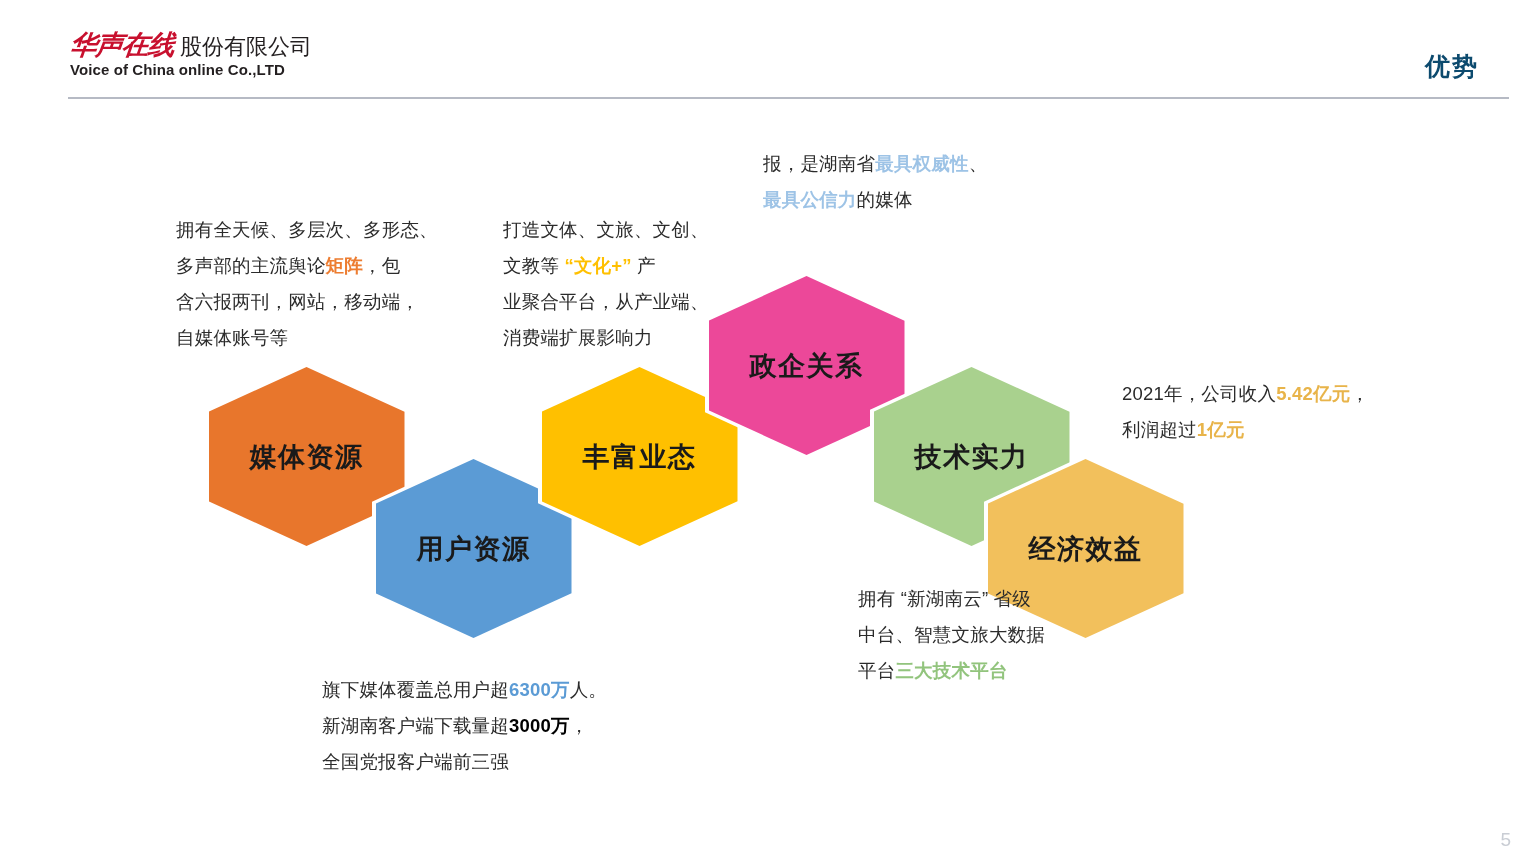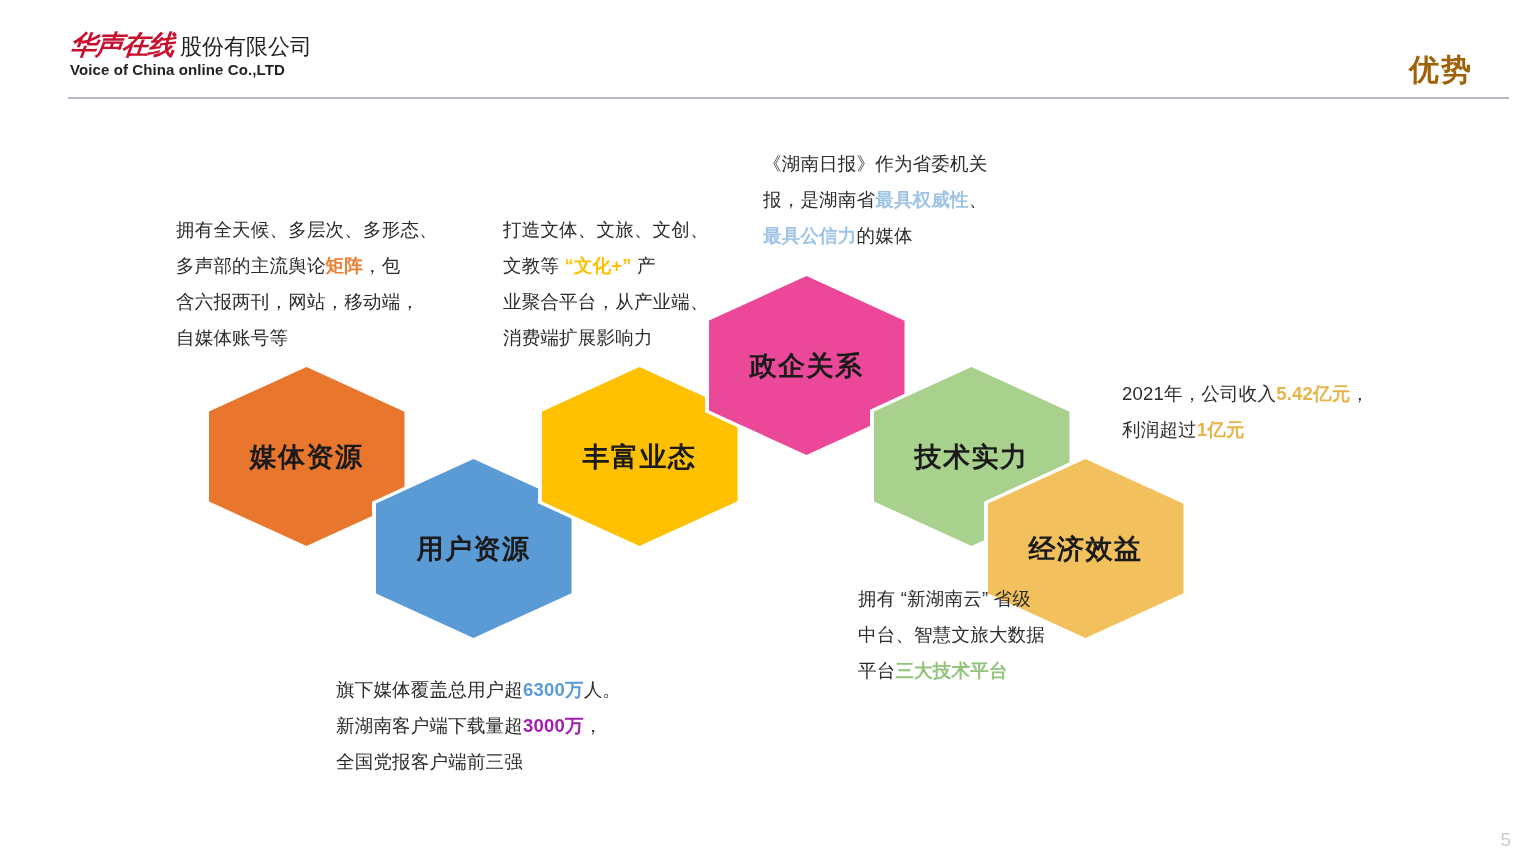--- a/index.html
+++ b/index.html
@@ -54,24 +54,24 @@
   .logo-en {
     margin-top: 3px;
     font-size: 15px;
     font-weight: 700;
     color: #231f20;
     letter-spacing: 0.1px;
     white-space: nowrap;
   }
   .slide-title {
     position: absolute;
-    right: 66px; top: 50px;
-    font-size: 30px;
-    font-weight: 700;
-    color: #a16207;
+    right: 60px; top: 50px;
+    font-size: 25px;
+    font-weight: 700;
+    color: #0c4a6e;
     letter-spacing: 2px;
   }
   .header-rule {
     position: absolute;
     left: 68px; top: 97px;
     width: 1441px; height: 1.5px;
     background: #b6bac4;
   }
   .hex-outer {
     position: absolute;
@@ -176,36 +176,35 @@
     </div>
 
   <div class="note" id="note-business" style="left:503px; top:212px; width:230px;">
       <div><span>打造文体、文旅、文创、</span></div>
       <div><span>文教等</span><span class="hl" style="color: rgb(255, 192, 0);"> “文化+” </span><span>产</span></div>
       <div><span>业聚合平台，从产业端、</span></div>
       <div><span>消费端扩展影响力</span></div>
     </div>
 
   <div class="note" id="note-gov" style="left:763px; top:146px; width:260px;">
-      <div><span>《湖南日报》作为省委机关</span></div>
       <div><span>报，是湖南省</span><span class="hl" style="color: rgb(157, 195, 230);">最具权威性</span><span>、</span></div>
       <div><span class="hl" style="color: rgb(157, 195, 230);">最具公信力</span><span>的媒体</span></div>
     </div>
 
   <div class="note" id="note-economic" style="left:1122px; top:376px; width:300px;">
       <div><span>2021年，公司收入</span><span class="hl" style="color: rgb(232, 180, 74);">5.42亿元</span><span>，</span></div>
       <div><span>利润超过</span><span class="hl" style="color: rgb(232, 180, 74);">1亿元</span></div>
     </div>
 
   <div class="note" id="note-tech" style="left:839px; top:581px; width:230px;margin-left:19px;">
       <div><span>拥有 “新湖南云” 省级</span></div>
       <div><span>中台、智慧文旅大数据</span></div>
       <div><span>平台</span><span class="hl" style="color: rgb(146, 196, 125);">三大技术平台</span></div>
     </div>
 
-  <div class="note" id="note-user" style="left:336px; top:672px; width:340px;">
+  <div class="note" id="note-user" style="left:322px; top:672px; width:340px;">
       <div><span>旗下媒体覆盖总用户超</span><span class="hl" style="color: rgb(91, 155, 213);">6300万</span><span>人。</span></div>
-      <div><span>新湖南客户端下载量超</span><span class="hl" style="color: #a21caf;">3000万</span><span>，</span></div>
+      <div><span>新湖南客户端下载量超</span><span class="hl" style="color: #000000;">3000万</span><span>，</span></div>
       <div><span>全国党报客户端前三强</span></div>
     </div>
 
   <div class="page-num">5</div>
 </div>
 
 </body></html>

